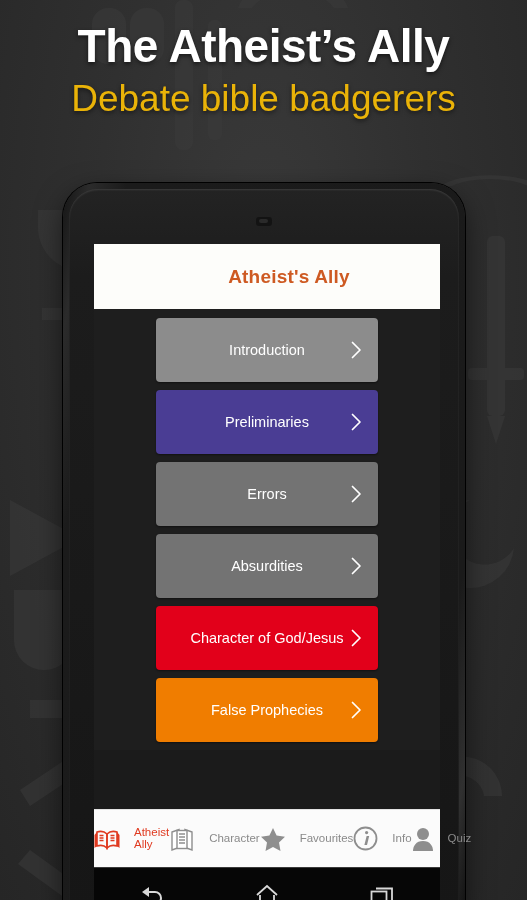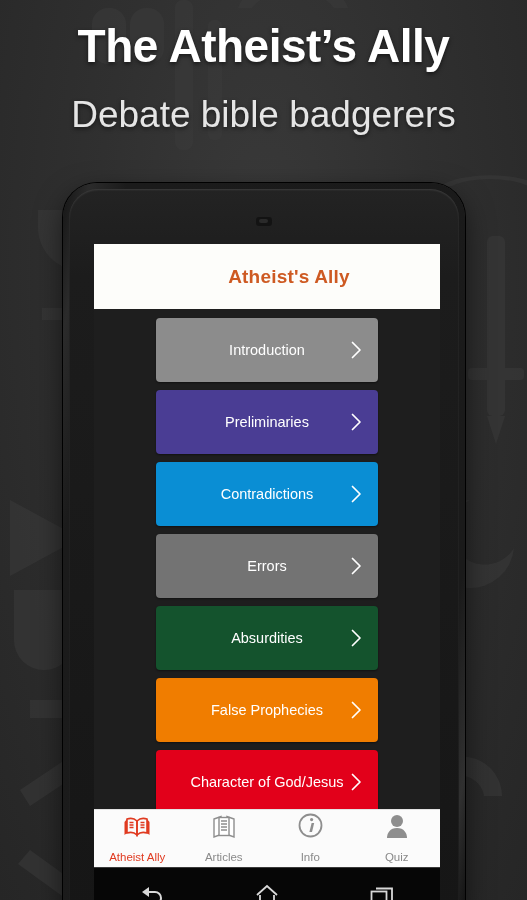--- a/index.html
+++ b/index.html
@@ -24,22 +24,22 @@
     position:absolute; left:0; right:0; top:22px;
     text-align:center; z-index:5; padding:0 12px;
   }
   .title{
     font-size:46px; font-weight:bold; color:#fff;
     letter-spacing:-0.5px; line-height:1.05;
     text-shadow:0 2px 4px rgba(0,0,0,.55);
     white-space:nowrap;
   }
   .subtitle{
-    font-size:37px; color:#e5e5e5; line-height:1.12;
-    margin-top:24px; text-shadow:0 2px 4px rgba(0,0,0,.5);
+    font-size:37px; color:#eab308; line-height:1.12;
+    margin-top:8px; text-shadow:0 2px 4px rgba(0,0,0,.5);
     white-space:nowrap;
   }
 
   
   .phone{
     position:absolute; left:63px; top:183px;
     width:402px; height:740px;
     border-radius:34px 34px 24px 24px;
     background:linear-gradient(100deg,#151515 0%,#2b2b2b 5%,#1b1b1b 12%,#1a1a1a 88%,#303030 95%,#101010 100%);
     box-shadow:0 0 0 1px #000, 0 10px 28px rgba(0,0,0,.55);
@@ -100,21 +100,21 @@
 
   
   .tabbar{
     position:absolute; left:31px; bottom:56px;
     width:346px; height:58px;
     background:#fbfbfb;
     display:flex; align-items:center;
     border-top:1px solid #e3e3e3;
   }
   .tab{
-    flex:1; display:flex; flex-direction:column;
+    flex:1; display:flex; flex-direction:row;
     align-items:center; justify-content:center; gap:14px;
     height:100%;
   }
   .tab .ic{ height:25px; display:flex; align-items:flex-end; }
   .tab .ic svg{ display:block; }
   .tab .lbl{ font-size:11.5px; color:#8a8a8a; line-height:1; }
   .tab.active .lbl{ color:#e03a20; }
 
   
   .navbar{
@@ -200,62 +200,52 @@
             <div class="mbtn" style="background: rgb(74, 61, 148); text-align: right;">
               <span>Preliminaries</span>
               <span class="chev">
                 <svg viewBox="0 0 11 18">
                   <path d="M1.5 1.5 L9 9 L1.5 16.5" fill="none" stroke="#ffffff" stroke-width="1.7" stroke-linecap="round" stroke-linejoin="round"></path>
                 </svg>
               </span>
             </div>
           </div>
           <div class="menu-row">
-            <div class="mbtn" style="background: rgb(10, 142, 212);">
-              <span>Contradictions</span>
-              <span class="chev">
-                <svg viewBox="0 0 11 18">
-                  <path d="M1.5 1.5 L9 9 L1.5 16.5" fill="none" stroke="#ffffff" stroke-width="1.7" stroke-linecap="round" stroke-linejoin="round"></path>
-                </svg>
-              </span>
-            </div>
-          </div>
-          <div class="menu-row">
             <div class="mbtn" style="background: #737373;">
               <span>Errors</span>
               <span class="chev">
                 <svg viewBox="0 0 11 18">
                   <path d="M1.5 1.5 L9 9 L1.5 16.5" fill="none" stroke="#ffffff" stroke-width="1.7" stroke-linecap="round" stroke-linejoin="round"></path>
                 </svg>
               </span>
             </div>
           </div>
           <div class="menu-row">
-            <div class="mbtn" style="background: #14532d;">
+            <div class="mbtn" style="background: #737373;">
               <span>Absurdities</span>
+              <span class="chev">
+                <svg viewBox="0 0 11 18">
+                  <path d="M1.5 1.5 L9 9 L1.5 16.5" fill="none" stroke="#ffffff" stroke-width="1.7" stroke-linecap="round" stroke-linejoin="round"></path>
+                </svg>
+              </span>
+            </div>
+          </div>
+          <div class="menu-row">
+            <div class="mbtn" style="background: rgb(226, 0, 26);">
+              <span>Character of God/Jesus</span>
               <span class="chev">
                 <svg viewBox="0 0 11 18">
                   <path d="M1.5 1.5 L9 9 L1.5 16.5" fill="none" stroke="#ffffff" stroke-width="1.7" stroke-linecap="round" stroke-linejoin="round"></path>
                 </svg>
               </span>
             </div>
           </div>
           <div class="menu-row">
             <div class="mbtn" style="background: rgb(240, 125, 0);">
               <span>False Prophecies</span>
-              <span class="chev">
-                <svg viewBox="0 0 11 18">
-                  <path d="M1.5 1.5 L9 9 L1.5 16.5" fill="none" stroke="#ffffff" stroke-width="1.7" stroke-linecap="round" stroke-linejoin="round"></path>
-                </svg>
-              </span>
-            </div>
-          </div>
-          <div class="menu-row">
-            <div class="mbtn" style="background: rgb(226, 0, 26);">
-              <span>Character of God/Jesus</span>
               <span class="chev">
                 <svg viewBox="0 0 11 18">
                   <path d="M1.5 1.5 L9 9 L1.5 16.5" fill="none" stroke="#ffffff" stroke-width="1.7" stroke-linecap="round" stroke-linejoin="round"></path>
                 </svg>
               </span>
             </div>
           </div>
         </div>
 
     </div>
@@ -275,21 +265,29 @@
         </div>
         <div class="tab">
           <span class="ic">
             <svg width="26" height="23" viewBox="0 0 26 23">
               <path d="M3 4 L10 1.5 v18 L3 22 z" fill="#fff" stroke="#8e8e8e" stroke-width="1.4"></path>
               <path d="M23 4 L16 1.5 v18 L23 22 z" fill="#fff" stroke="#8e8e8e" stroke-width="1.4"></path>
               <rect x="8" y="2.5" width="10" height="18" fill="#fff" stroke="#8e8e8e" stroke-width="1.4"></rect>
               <path d="M10 6 h6 M10 9 h6 M10 12 h6 M10 15 h6" stroke="#8e8e8e" stroke-width="1.3"></path>
             </svg>
           </span>
-          <span class="lbl">Articles</span>
+          <span class="lbl">Character</span>
+        </div>
+        <div class="tab">
+          <span class="ic">
+            <svg width="26" height="24" viewBox="0 0 26 24">
+              <path d="M13 1 L16.6 8.6 L25 9.7 L19 15.6 L20.5 24 L13 20 L5.5 24 L7 15.6 L1 9.7 L9.4 8.6 z" fill="#8e8e8e"></path>
+            </svg>
+          </span>
+          <span class="lbl">Favourites</span>
         </div>
         <div class="tab">
           <span class="ic">
             <svg width="25" height="25" viewBox="0 0 25 25">
               <circle cx="12.5" cy="12.5" r="11" fill="none" stroke="#8e8e8e" stroke-width="1.8"></circle>
               <circle cx="13.6" cy="6.6" r="1.6" fill="#8e8e8e"></circle>
               <path d="M13.6 10 l-2.2 9 h2.6 l2.2 -9 z" fill="#8e8e8e"></path>
             </svg>
           </span>
           <span class="lbl">Info</span>

